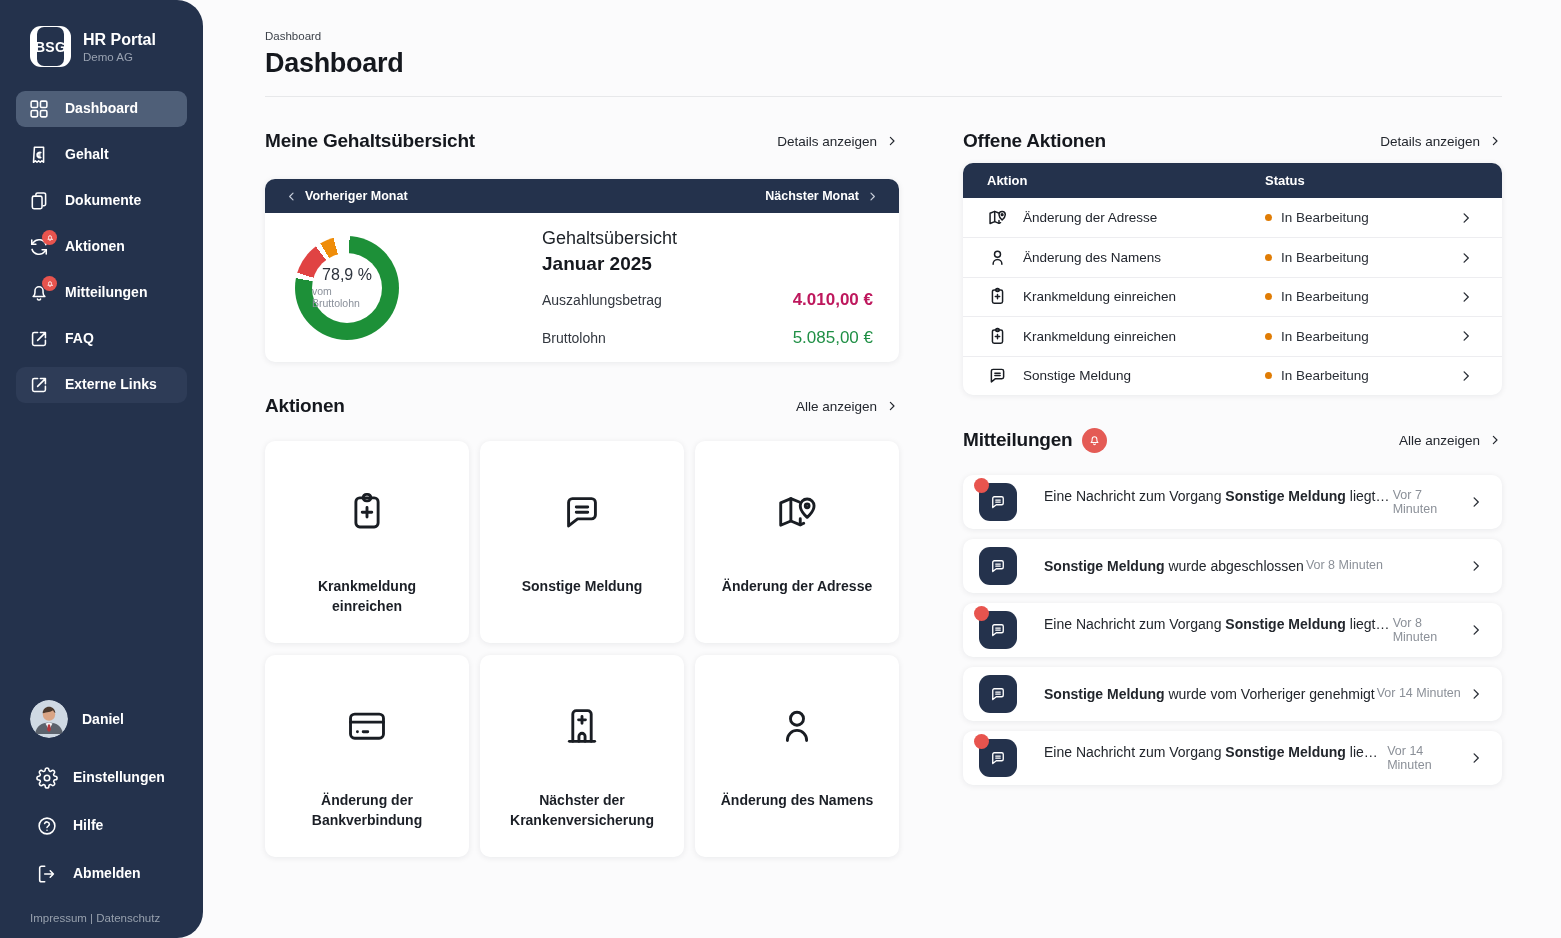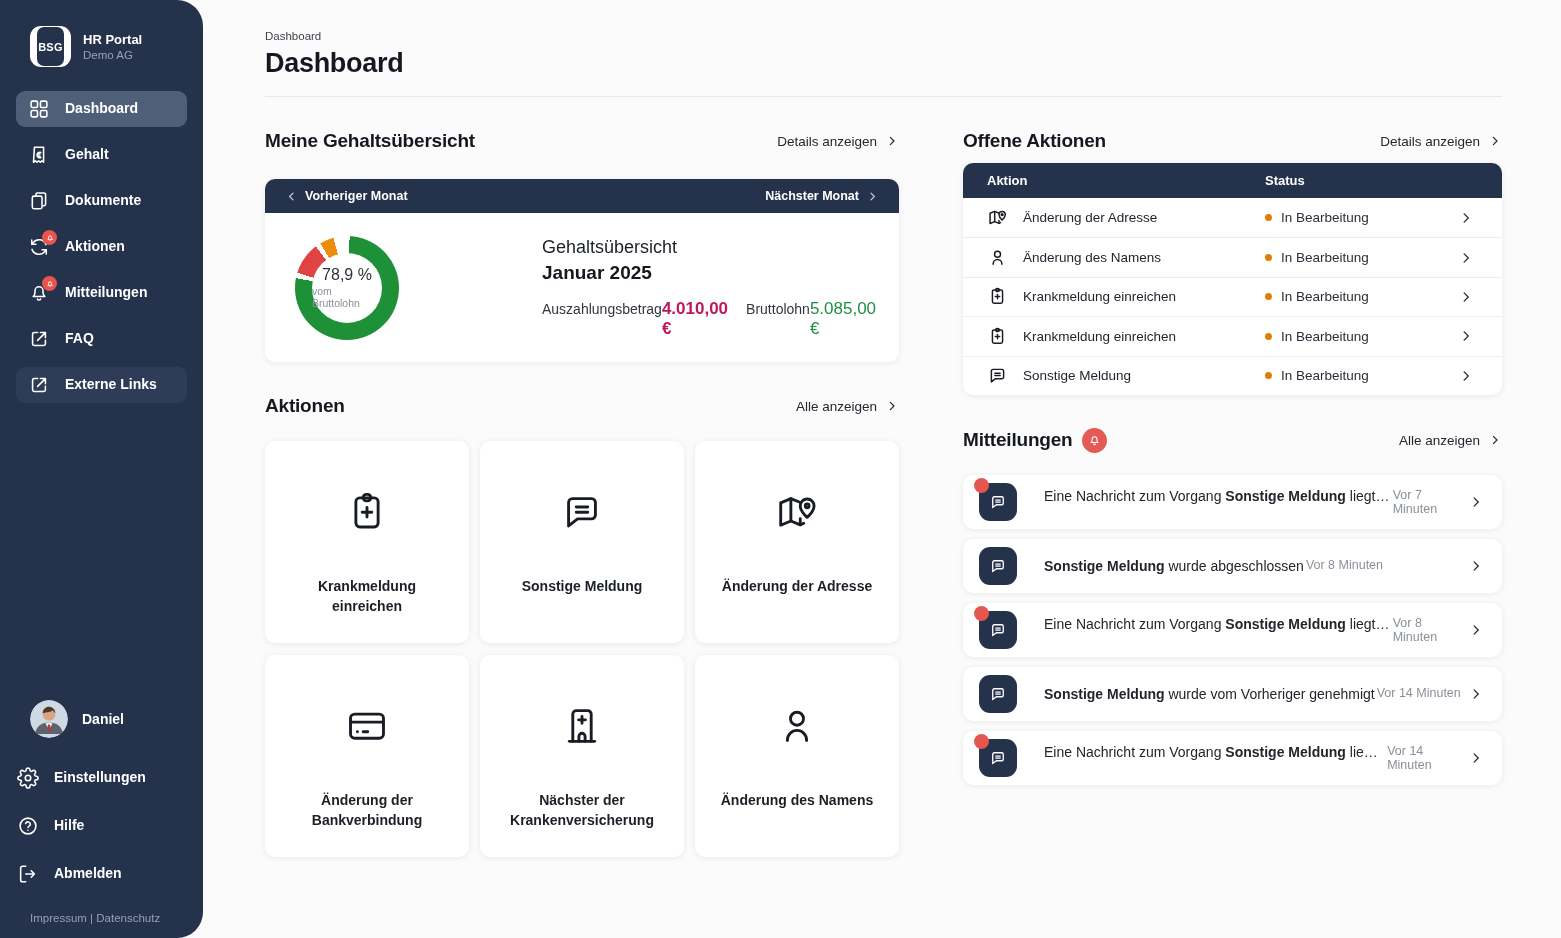--- a/index.html
+++ b/index.html
@@ -13,41 +13,41 @@
 
   
   .sidebar {
     position:fixed; left:0; top:0; width:203px; height:938px;
     background:#24324c; border-radius:0 26px 26px 0;
     display:flex; flex-direction:column; padding:26px 0 14px; color:#fff;
   }
   .logo-row { display:flex; align-items:center; gap:12px; padding:0 0 0 30px; }
   .logo-badge { width:41px; height:41px; background:#fff; border-radius:11px; display:flex; align-items:center; justify-content:center; }
   .logo-inner { width:27px; height:39px; background:#24324c; border-radius:7px; display:flex; align-items:center; justify-content:center;
-                font-size:11px; font-weight:bold; color:#fff; letter-spacing:.3px; }
+                font-size:14px; font-weight:bold; color:#fff; letter-spacing:.3px; }
   .logo-texts { display:flex; flex-direction:column; gap:2px; }
-  .app-name { font-size:13px; font-weight:bold; }
+  .app-name { font-size:16px; font-weight:bold; }
   .company { font-size:11.5px; color:#99a2b1; }
 
   nav.menu { margin-top:24px; display:flex; flex-direction:column; gap:10px; padding:0 16px; }
   .nav-item { display:flex; align-items:center; gap:15px; padding:7px 8px 7px 12px; border-radius:9px; color:#fff; min-height:35px; }
   .nav-item.active { background:#4f5f78; }
   .nav-item.highlighted { background:#2e3c57; }
   .nav-ic { position:relative; width:22px; height:22px; flex:0 0 22px; }
   .nav-ic .ic { width:22px; height:22px; }
   .nav-label { font-size:14px; font-weight:bold; line-height:1.25; }
   .mini-badge { position:absolute; top:-6px; right:-7px; width:15px; height:15px; border-radius:50%;
                 background:#e8544e; display:flex; align-items:center; justify-content:center; color:#fff; }
   .mini-badge .ic { width:8px; height:8px; stroke-width:2.6; }
 
   .side-bottom { margin-top:auto; display:flex; flex-direction:column; }
   .user-row { display:flex; align-items:center; gap:14px; padding:0 16px 0 30px; margin-bottom:22px; }
   .avatar { width:38px; height:38px; border-radius:50%; overflow:hidden; flex:0 0 38px; }
   .user-name { font-size:14px; font-weight:bold; }
-  .foot-menu { display:flex; flex-direction:column; gap:12px; padding:0 5px; }
+  .foot-menu { display:flex; flex-direction:column; gap:12px; padding:0 24px; }
   .legal { font-size:11.5px; color:#97a0ad; padding:20px 0 0 30px; }
   .legal span { cursor:pointer; }
 
   
   .main { margin-left:203px; padding:30px 59px 0 62px; height:938px; }
   .breadcrumb { font-size:11.5px; color:#3e434b; }
   .page-title { font-size:27px; font-weight:bold; color:#15181e; letter-spacing:-.3px; margin-top:6px; }
   .title-divider { height:1px; background:#e7e8ea; margin-top:17px; }
 
   .columns { display:flex; gap:64px; }
@@ -68,21 +68,21 @@
   .month-nav .ic { width:13px; height:13px; stroke-width:2.2; color:#c6cdd9; }
   .salary-body { display:flex; align-items:center; height:149px; padding:0 26px 0 30px; }
   .donut-wrap { position:relative; width:104px; height:104px; flex:0 0 104px; }
   .donut { width:104px; height:104px; border-radius:50%; }
   .donut-hole { position:absolute; inset:17px; background:#fff; border-radius:50%; display:flex; flex-direction:column; align-items:center; justify-content:center; gap:1px; }
   .donut-pct { font-size:16px; color:#2d333d; }
   .donut-sub { font-size:10.5px; color:#8a909a; }
   .salary-info { flex:1; margin-left:143px; }
   .sal-title { font-size:18px; color:#1c2127; }
   .sal-month { font-size:19px; font-weight:bold; color:#15181e; margin-top:4px; }
-  .sal-rows { margin-top:15px; display:flex; flex-direction:row; gap:18px; }
+  .sal-rows { margin-top:15px; display:flex; flex-direction:column; gap:18px; }
   .sal-row { display:flex; align-items:baseline; }
   .sal-label { flex:1; font-size:14px; color:#32373f; }
   .sal-value { font-size:17px; color:#1f8f45; }
   .sal-value.bold { font-weight:bold; color:#be185d; }
 
   
   .actions-grid { margin-top:24px; display:grid; grid-template-columns:repeat(3,204px); gap:12px 11px; }
   .action-card { width:204px; height:202px; background:#fff; border-radius:10px; box-shadow:0 1px 6px rgba(16,24,40,.08);
                  display:flex; flex-direction:column; align-items:center; padding-top:48px; }
   .action-card .ic { width:46px; height:46px; stroke-width:1.5; color:#191d23; }

